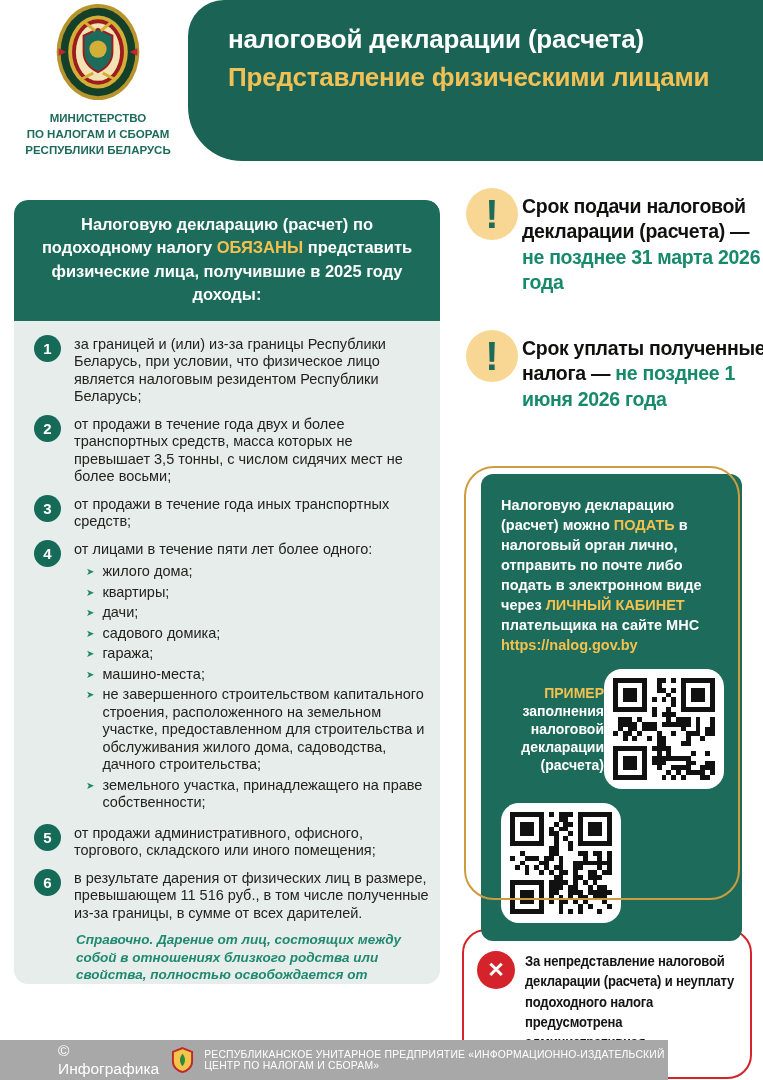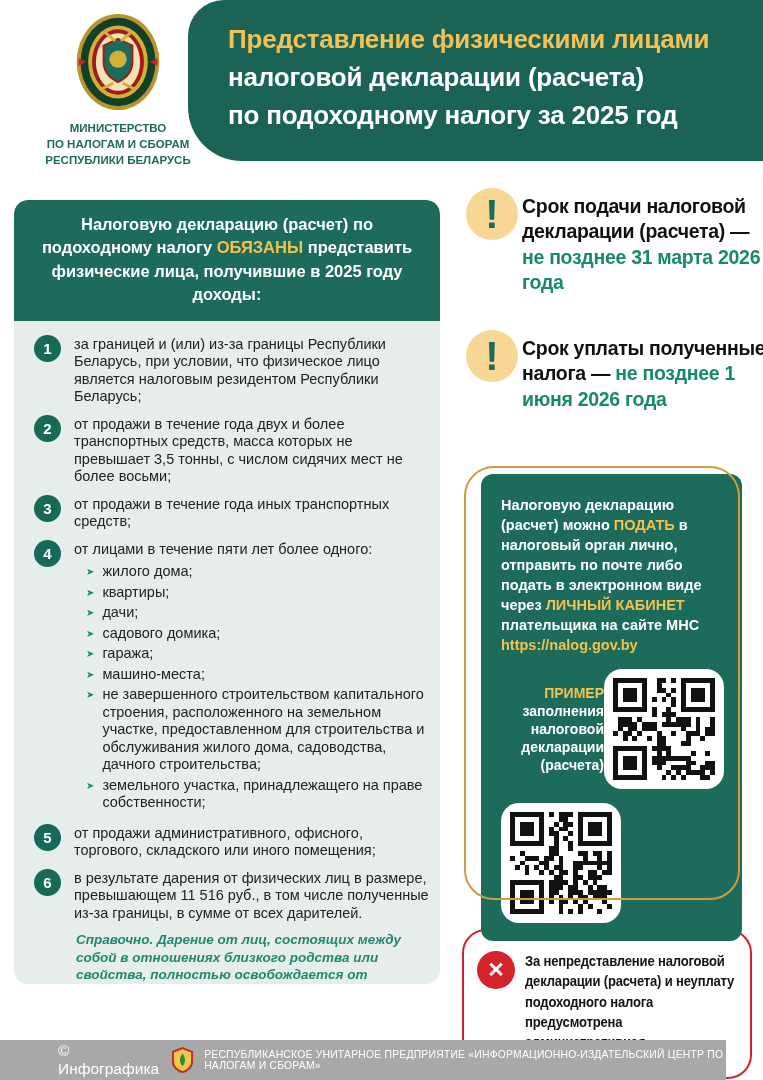--- a/index.html
+++ b/index.html
@@ -4,21 +4,21 @@
 <style>
   html,body{margin:0;padding:0;background:#fff;font-family:"Liberation Sans",sans-serif;}
   .page{position:relative;width:763px;height:1080px;background:#ffffff;overflow:hidden;}
 
   
   .hdr{position:absolute;left:188px;top:0;width:575px;height:161px;background:#1b6355;
        border-radius:36px 0 0 54px;box-sizing:border-box;padding:20px 16px 0 40px;}
   .hdr-line{font-weight:bold;font-size:26px;line-height:38px;color:#ffffff;letter-spacing:-.2px;}
   .hdr-line.gold{color:#f2c155;}
 
-  .emblem-wrap{position:absolute;left:24px;top:12px;width:148px;text-align:center;margin-left:20px;}
+  .emblem-wrap{position:absolute;left:24px;top:2px;width:148px;text-align:center;}
   .ministry{margin-top:5px;color:#1d6b5a;font-weight:bold;font-size:11.5px;line-height:1.38;}
 
   
   .lp{position:absolute;left:14px;top:200px;width:426px;height:784px;background:#e7edea;
       border-radius:14px;overflow:hidden;}
   .lp-head{background:#1d6b5a;border-radius:14px 14px 0 0;padding:13px 18px 14px;text-align:center;
            color:#fff;font-weight:bold;font-size:16.5px;line-height:1.42;}
   .hl-gold{color:#f3c14f;}
   .lp-body{padding:12px 10px 8px 14px;}
   .item{display:flex;margin-bottom:7px;}
@@ -53,21 +53,21 @@
 
   
   .warn{position:absolute;left:462px;top:929px;width:290px;height:150px;border:2.5px solid #d5232b;
         border-radius:24px;box-sizing:border-box;background:#fff;padding:20px 12px 0 13px;display:flex;}
   .xcirc{flex:0 0 38px;height:38px;border-radius:50%;background:#d5232b;color:#fff;font-weight:bold;
          font-size:21px;line-height:38px;text-align:center;margin-right:10px;}
   .wtext{font-weight:bold;font-size:14.5px;line-height:1.4;color:#141414;display:inline-block;
          transform:scaleX(.9);transform-origin:left top;width:111%;letter-spacing:-.2px;}
 
   
-  .foot{position:absolute;left:0;top:1040px;width:726px;height:40px;background:#a8a8a8;z-index:5;
+  .foot{position:absolute;left:0;top:1040px;width:668px;height:40px;background:#a8a8a8;z-index:5;
         display:flex;align-items:center;box-sizing:border-box;padding-left:58px;}
   .copy{color:#fff;font-size:15.5px;}
   .flogo{margin:0 10px 0 12px;display:flex;align-items:center;}
   .org{color:#fff;font-size:10.4px;letter-spacing:.2px;}
 </style>
 </head>
 <body>
 
 <div class="page">
 
@@ -86,23 +86,22 @@
       </svg>
     </span>
     <div class="ministry">
       <div>МИНИСТЕРСТВО</div>
       <div>ПО НАЛОГАМ И СБОРАМ</div>
       <div>РЕСПУБЛИКИ БЕЛАРУСЬ</div>
     </div>
   </div>
 
   <div class="hdr">
+    <div class="hdr-line">налоговой декларации (расчета)</div>
     <div class="hdr-line gold">Представление физическими лицами</div>
-    <div class="hdr-line">налоговой декларации (расчета)</div>
-    <div class="hdr-line">по подоходному налогу за 2025 год</div>
   </div>
 
   <div class="lp">
     <div class="lp-head">
       <span>Налоговую декларацию (расчет) по подоходному налогу </span><span class="hl-gold">ОБЯЗАНЫ</span><span> представить физические лица, получившие в 2025 году доходы:</span>
     </div>
     <div class="lp-body">
 
       <div class="item">
         <div class="num">1</div>

